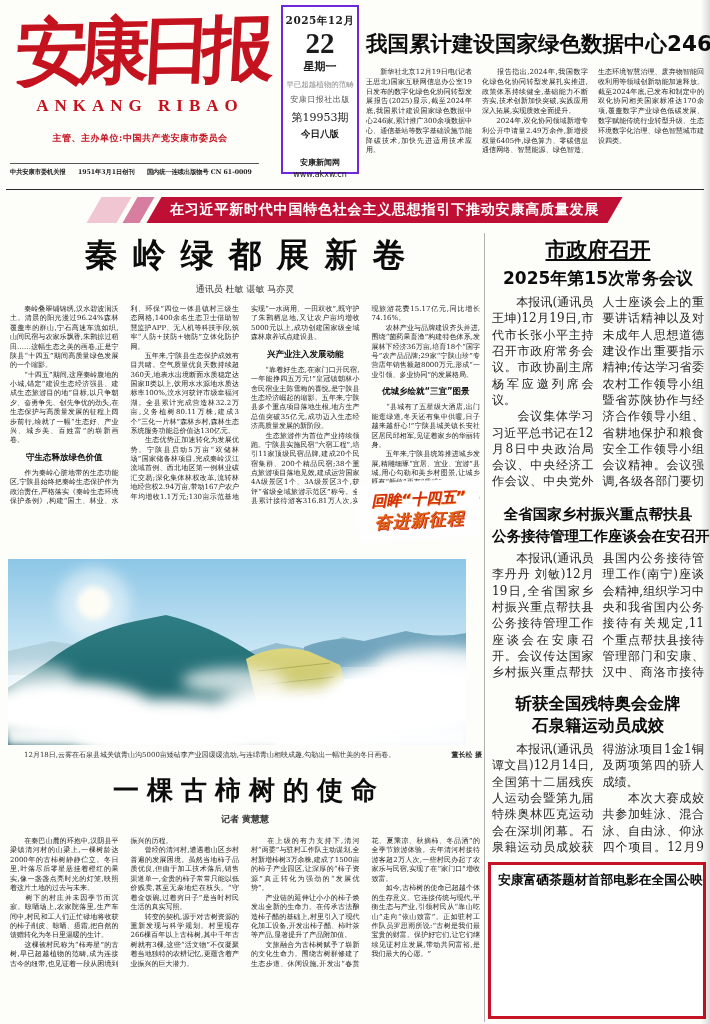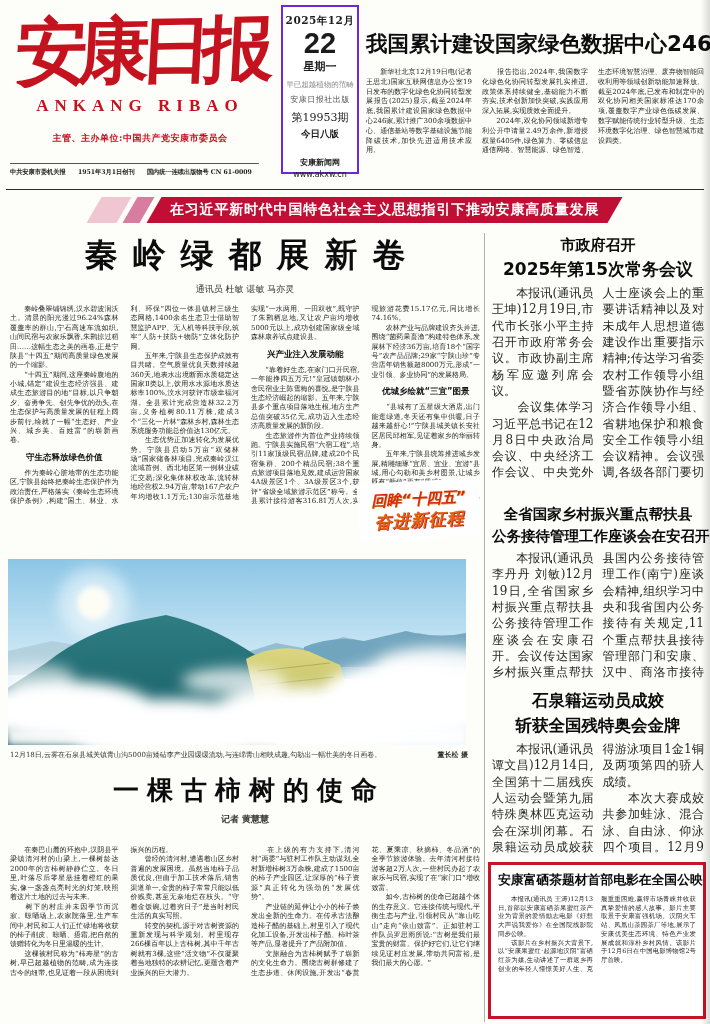--- a/index.html
+++ b/index.html
@@ -18,21 +18,21 @@
   .organizer{margin-top:16px;font-size:9px;font-weight:bold;color:#c5121f;letter-spacing:0.5px;}
   .masthead-footer{position:absolute;left:10px;top:163px;width:262px;border-top:1px solid #555;
         padding-top:4px;font-size:6.5px;font-weight:bold;color:#222;white-space:nowrap;
         overflow:hidden;transform-origin:left center;transform:scaleX(0.95);}
 
   
   .date-box{position:absolute;left:281px;top:5px;width:78px;height:169px;border:2px solid #6d28d9;
         background:#fff;box-sizing:border-box;display:flex;flex-direction:column;align-items:center;
         padding-top:7px;}
   .db-ym{font-size:10.5px;font-weight:bold;letter-spacing:0.5px;}
-  .db-day{font-size:29px;font-weight:bold;line-height:1.05;font-family:Liberation Sans, sans-serif;}
+  .db-day{font-size:29px;font-weight:bold;line-height:1.05;font-family:Liberation Serif, serif;}
   .db-week{font-size:11px;font-weight:bold;margin-top:1px;}
   .db-lunar{font-size:7.5px;color:#8a8a8a;margin-top:6px;}
   .db-pub{font-size:8px;color:#555;margin-top:4px;letter-spacing:0.5px;}
   .db-issue{font-size:11px;font-weight:normal;margin-top:5px;}
   .db-pages{font-size:9.5px;font-weight:bold;margin-top:3px;}
   .db-site{font-size:8px;font-weight:bold;margin-top:16px;}
   .db-url{font-size:8px;margin-top:2px;font-family:"DejaVu Sans",sans-serif;}
 
   
   .top-story{position:absolute;left:366px;top:29px;width:338px;}
@@ -72,47 +72,47 @@
         font-family:"DejaVu Sans",sans-serif;text-shadow:0.6px 0.6px 0 #f0a23c;}
   .slogan-l2{font-size:17px;font-weight:900;font-style:italic;color:#e06414;
         font-family:"DejaVu Sans",sans-serif;letter-spacing:1px;text-shadow:0.6px 0.6px 0 #c41414;}
 
   .v-rule{position:absolute;left:484px;top:233px;width:1px;height:789px;background:#b0b0ac;}
 
   
   .side{position:absolute;left:492px;width:212px;}
   .side-h{margin:0;text-align:center;font-weight:900;color:#0c0c0c;white-space:nowrap;
         font-family:"DejaVu Sans",sans-serif;}
-  .gov-h1{font-size:15px;}
+  .gov-h1{font-size:21px;text-decoration:underline;}
   .gov-h2{font-size:17px;margin-top:3px;}
   .side-body{margin-top:4px;column-count:2;column-gap:9px;font-size:12px;line-height:1.36;
         text-align:justify;white-space:pre-line;overflow:hidden;color:#262626;}
   #gov{top:236px;} #gov .side-body{height:200px;}
   #reception{top:505px;} .rec-h{font-size:14.5px;} .rec-h2{margin-top:3px;}
   #reception .side-body{height:132px;}
   #athlete{top:690px;} .ath-h{font-size:16.5px;} .ath-h2{margin-top:3px;}
   #athlete .side-body{height:118px;}
   #movie{top:862px;left:488px;width:218px;height:157px;border:3px solid #c41425;
         box-sizing:border-box;padding:7px 7px;background:#fff;}
   .movie-h{font-size:12.8px;}
   #movie .side-body{margin-top:6px;column-gap:8px;font-size:6.4px;height:112px;}
 
   
   .photo{position:absolute;left:8px;top:559px;width:458px;height:186px;overflow:hidden;}
-  .caption-row{position:absolute;left:10px;top:750px;width:458px;display:flex;
+  .caption-row{position:absolute;left:24px;top:750px;width:458px;display:flex;
         justify-content:space-between;font-size:7px;color:#333;}
   .caption{white-space:nowrap;overflow:hidden;}
   .credit{font-weight:bold;white-space:nowrap;margin-left:8px;}
 
   
   .persimmon{position:absolute;left:10px;top:773px;width:470px;height:251px;}
   .pa-head{margin:0;text-align:center;font-size:26px;font-weight:900;letter-spacing:8px;
         padding-left:8px;color:#0c0c0c;font-family:"DejaVu Sans",sans-serif;}
   .pa-by{text-align:center;font-size:9px;margin-top:5px;color:#333;font-weight:bold;}
-  .pa-body{margin-top:20px;height:178px;column-count:4;column-gap:12px;font-size:7px;
+  .pa-body{margin-top:11px;height:178px;column-count:4;column-gap:12px;font-size:7px;
         line-height:1.35;text-align:justify;white-space:pre-line;overflow:hidden;color:#262626;}
 </style>
 </head>
 <body>
 
 <div class="page">
 
   <div class="masthead">
     <div class="calligraphy">安康日报</div>
     <div class="latin">ANKANG  RIBAO</div>
@@ -187,31 +187,29 @@
 
   <section class="side" id="reception">
     <h3 class="side-h rec-h">全省国家乡村振兴重点帮扶县</h3>
     <h3 class="side-h rec-h rec-h2">公务接待管理工作座谈会在安召开</h3>
     <div class="side-body">　　本报讯(通讯员 李丹丹 刘敏)12月19日,全省国家乡村振兴重点帮扶县公务接待管理工作座谈会在安康召开。会议传达国家乡村振兴重点帮扶县国内公务接待管理工作(南宁)座谈会精神,组织学习中央和我省国内公务接待有关规定,11个重点帮扶县接待管理部门和安康、汉中、商洛市接待处主要负责同志座谈交流“两个通知”贯彻落实情况。
 　　会议要求,接待管理部门要提升政治站位,厉行勤俭节约;立足帮扶县定位,探索“有特色、省成本”的接待新模式;严格执行规定,杜绝超标准、搞变通的行为;完善制度措施,形成闭环管理。
 　　安康市纪委、市委办公室、市审计局、市财政局、市农业农村局等部门负责同志参加或列席会议。</div>
   </section>
 
   <section class="side" id="athlete">
+    <h3 class="side-h ath-h ath-h2">斩获全国残特奥会金牌</h3>
     <h3 class="side-h ath-h">石泉籍运动员成姣</h3>
-    <h3 class="side-h ath-h ath-h2">斩获全国残特奥会金牌</h3>
     <div class="side-body">　　本报讯(通讯员 谭文昌)12月14日,全国第十二届残疾人运动会暨第九届特殊奥林匹克运动会在深圳闭幕。石泉籍运动员成姣获得游泳项目1金1铜及两项第四的骄人成绩。
 　　本次大赛成姣共参加蛙泳、混合泳、自由泳、仰泳四个项目。12月9日,成姣以1分54秒05的成绩斩获女子100米蛙泳SB4级决赛金牌,为陕西代表团夺得本届赛事游泳项目首金;12月11日又以3分27秒68拿下女子200米个人混合泳SM5级决赛铜牌。目前,成姣个人累计获得奖牌50余枚,其中金牌30余枚,成为全市首个获得3枚残奥会金牌的运动员。
 　　近年来,石泉县残疾人体育工作成效明显,涌现出一大批以夏江波、成姣为代表的优秀运动员,屡获佳绩。</div>
   </section>
 
   <section class="side" id="movie">
     <h3 class="side-h movie-h">安康富硒茶题材首部电影在全国公映</h3>
-    <div class="side-body">　　本报讯(通讯员 王涛)12月13日,首部以安康富硒茶果蜜红茶产业为背景的爱情励志电影《好想大声说我爱你》在全国院线影院同步公映。
-　　该影片在乡村振兴大背景下,以“安康果蜜红·起源地汉阴”富硒红茶为媒,生动讲述了一群返乡再创业的年轻人憧憬美好人生、克服重重困难,赢得市场青睐并收获真挚爱情的感人故事。影片主要取景于安康富强机场、汉阴火车站、凤凰山茶园茶厂等地,展示了安康优美生态环境、特色产业发展成就和淳朴乡村风情。该影片于12月6日在中国电影博物馆2号厅首映。</div>
   </section>
 
   <figure class="photo" style="margin:0;">
     <svg width="458" height="186" viewBox="0 0 458 186" xmlns="http://www.w3.org/2000/svg">
       <defs>
         <linearGradient id="sky" x1="0" y1="0" x2="0" y2="1">
           <stop offset="0" stop-color="#8cc6e6"></stop>
           <stop offset="0.5" stop-color="#c9e6f4"></stop>
           <stop offset="1" stop-color="#eef7fb"></stop>
         </linearGradient>

